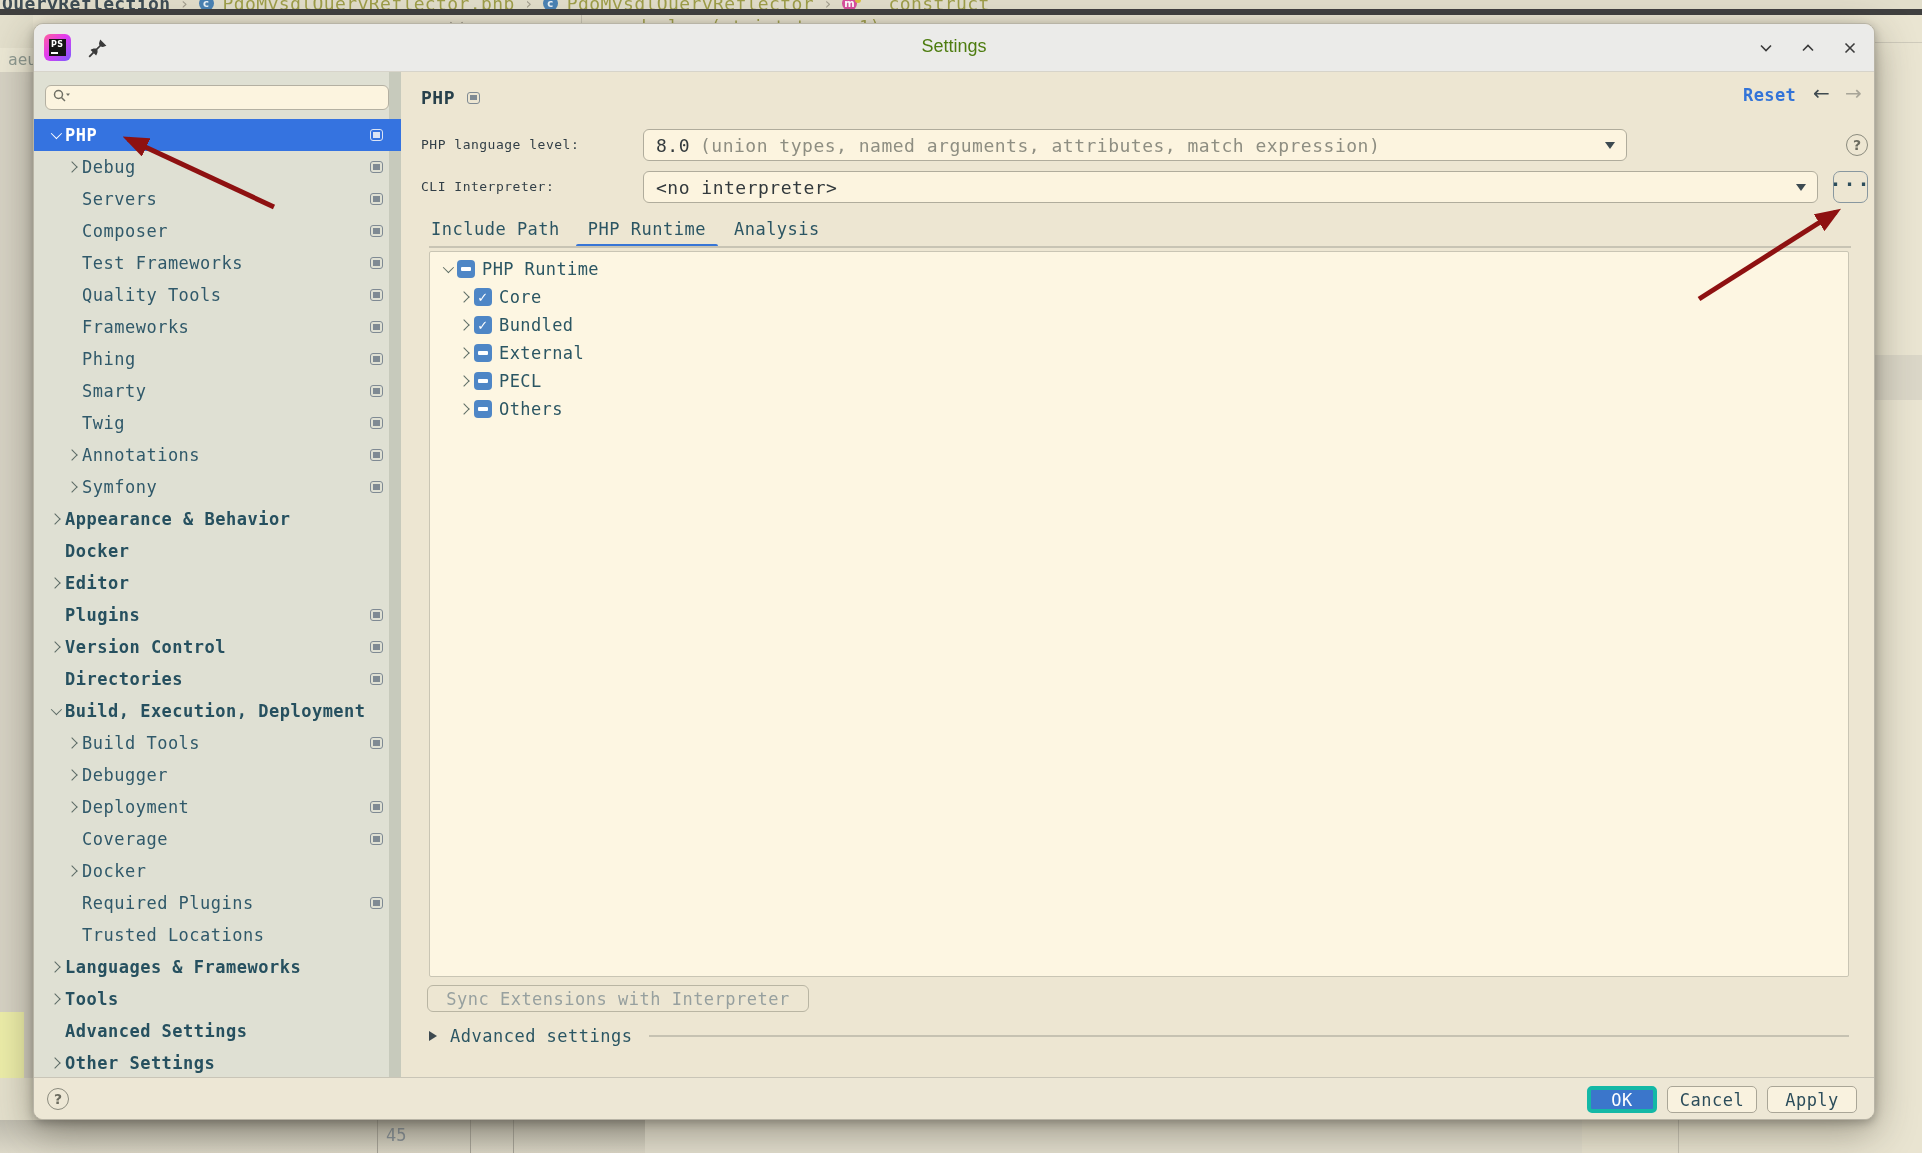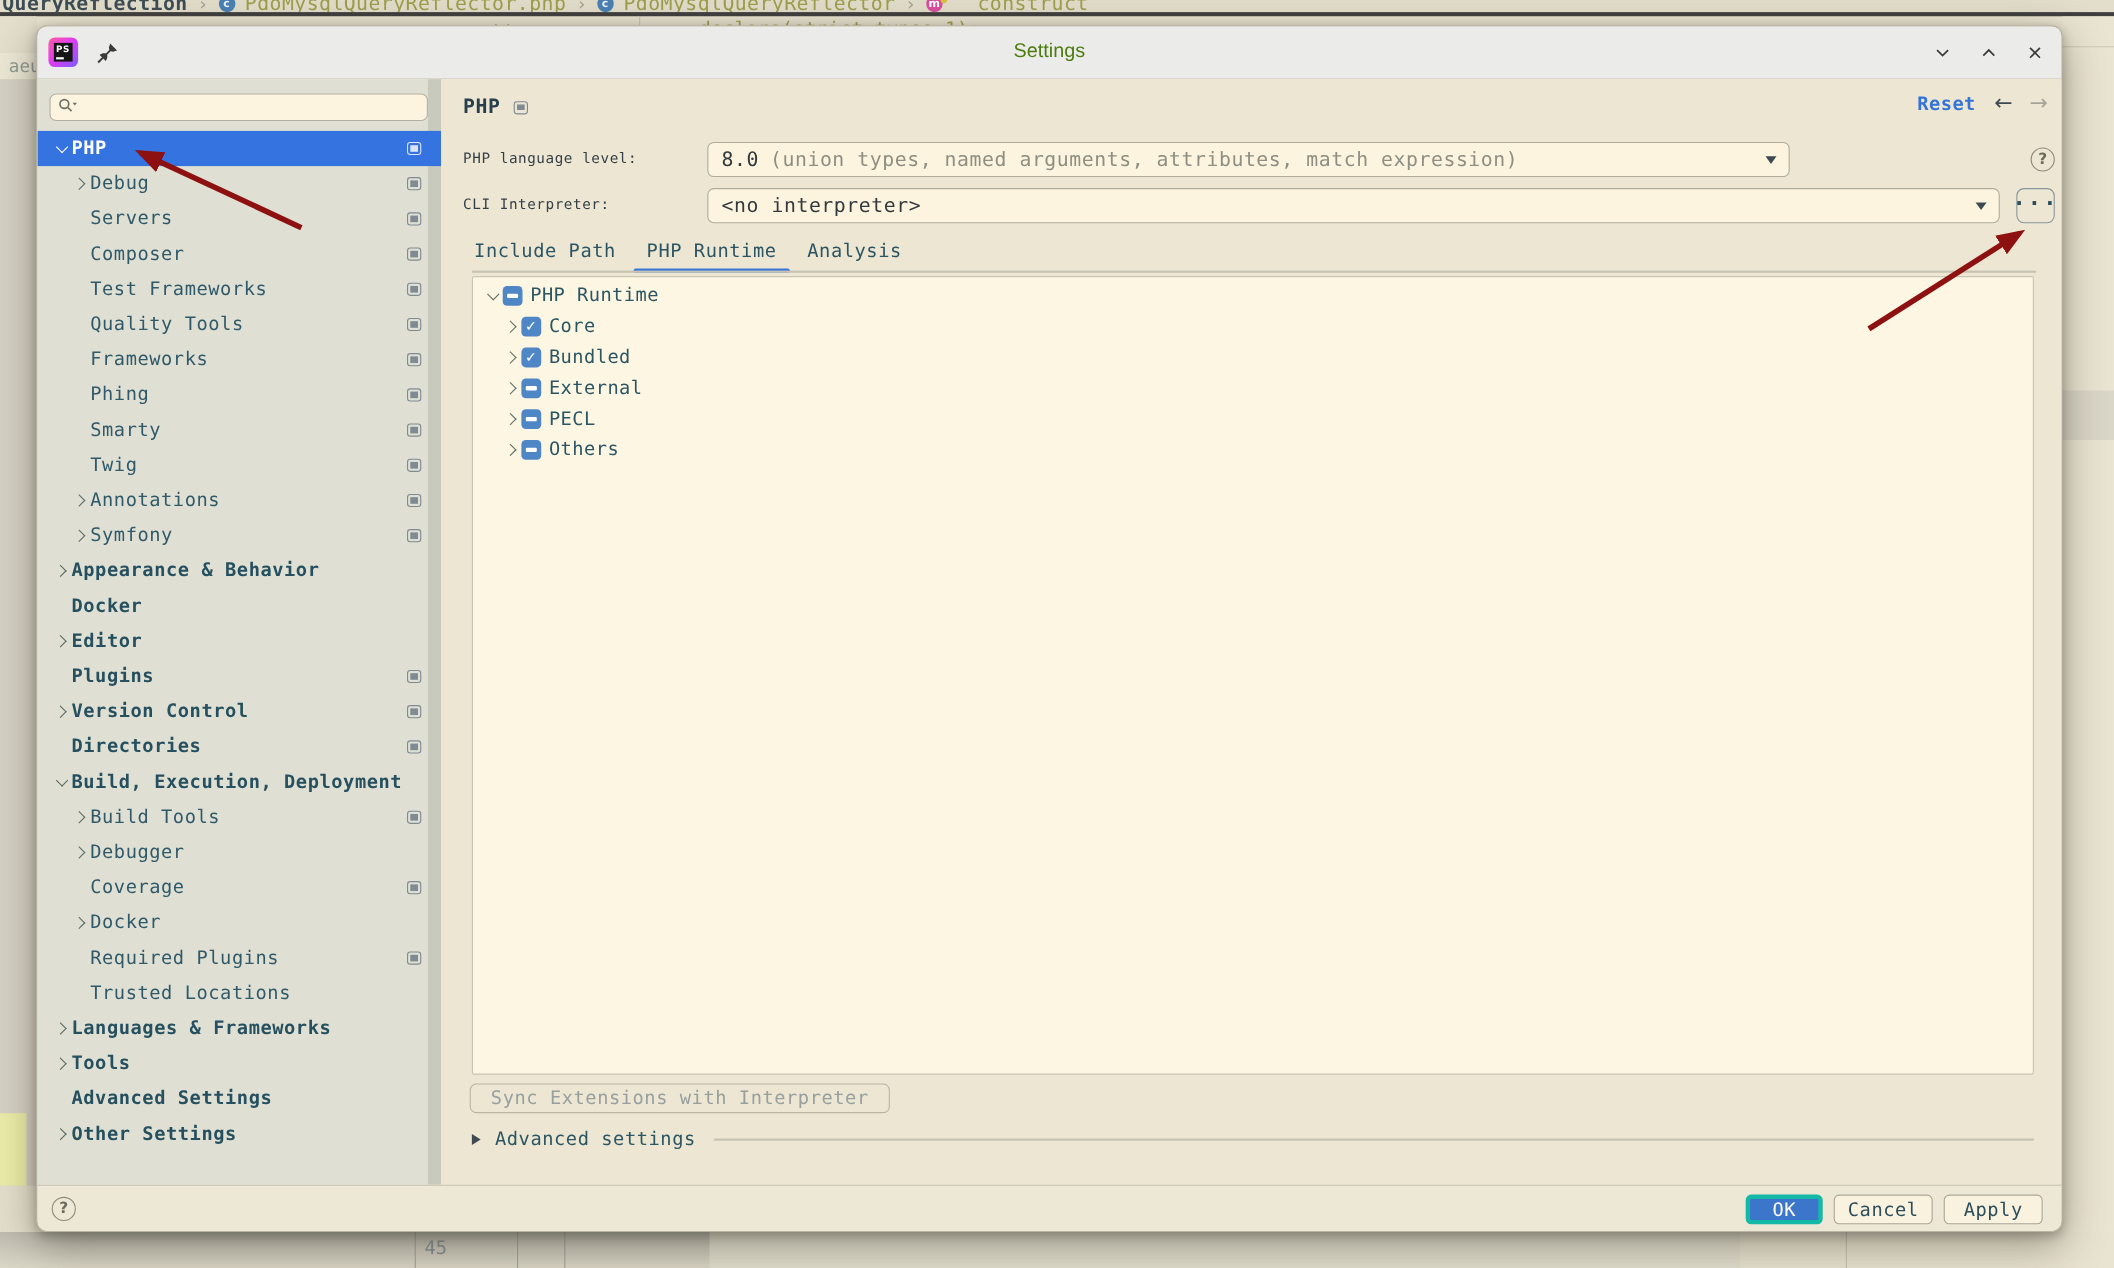--- a/index.html
+++ b/index.html
@@ -3,21 +3,21 @@
 <meta charset="utf-8">
 <style>
   :root{
     --sel:#3573e0; --accent:#3876d6; --ok:#3b76cb; --cbblue:#4e86c6; --red:#8e1111; --reset:#3374d8;
   }
   *{margin:0;padding:0;box-sizing:border-box}
   body{font-family:"DejaVu Sans Mono",monospace;background:#e9e4d1}
   .stage{position:relative;width:1922px;height:1153px;overflow:hidden;background:#e9e4d1}
 
   
-  .bc-bar{position:absolute;left:0;top:0;width:1922px;height:15px;background:#e2decb;border-bottom:4px solid #404040;overflow:hidden;z-index:1}
+  .bc-bar{position:absolute;left:0;top:0;width:1922px;height:15px;background:#e2decb;border-bottom:6px solid #404040;overflow:hidden;z-index:1}
   .bc-row{position:absolute;left:2px;top:-7px;display:flex;align-items:center;gap:9px;white-space:nowrap;font-size:18px;letter-spacing:.4px}
   .crumb-label{color:#9e9e4a}
   .crumb-label.first{color:#3e4d55;font-weight:600}
   .crumb-sep{color:#a39f90;font-size:16px}
   .ci{width:15px;height:15px;border-radius:50%;font:600 10px "DejaVu Sans",sans-serif;display:flex;align-items:center;justify-content:center;flex:none}
   .ci.class{background:#4a82b4;color:#eaf2f8}
   .ci.method{background:#d84f9e;color:#fff;position:relative}
   .ci.method::after{content:"";position:absolute;right:-4px;top:1px;width:6px;height:6px;border-radius:50%;background:#d9c23f}
 
   .code-strip{position:absolute;left:0;top:15px;width:1922px;height:9px;background:#eae5d2;overflow:hidden;z-index:1}
@@ -327,20 +327,27 @@
             <span class="slabel">Build Tools</span>
             <span class="mini"></span>
           </div>
           <div class="srow lvl1">
             <span class="chev-slot">
               <i class="chev right"></i>
             </span>
             <span class="slabel">Debugger</span>
           </div>
           <div class="srow lvl1">
+            <span class="chev-slot">
+              <i class="chev right"></i>
+            </span>
+            <span class="slabel">Deployment</span>
+            <span class="mini"></span>
+          </div>
+          <div class="srow lvl1">
             <span class="chev-slot"></span>
             <span class="slabel">Coverage</span>
             <span class="mini"></span>
           </div>
           <div class="srow lvl1">
             <span class="chev-slot">
               <i class="chev right"></i>
             </span>
             <span class="slabel">Docker</span>
           </div>

